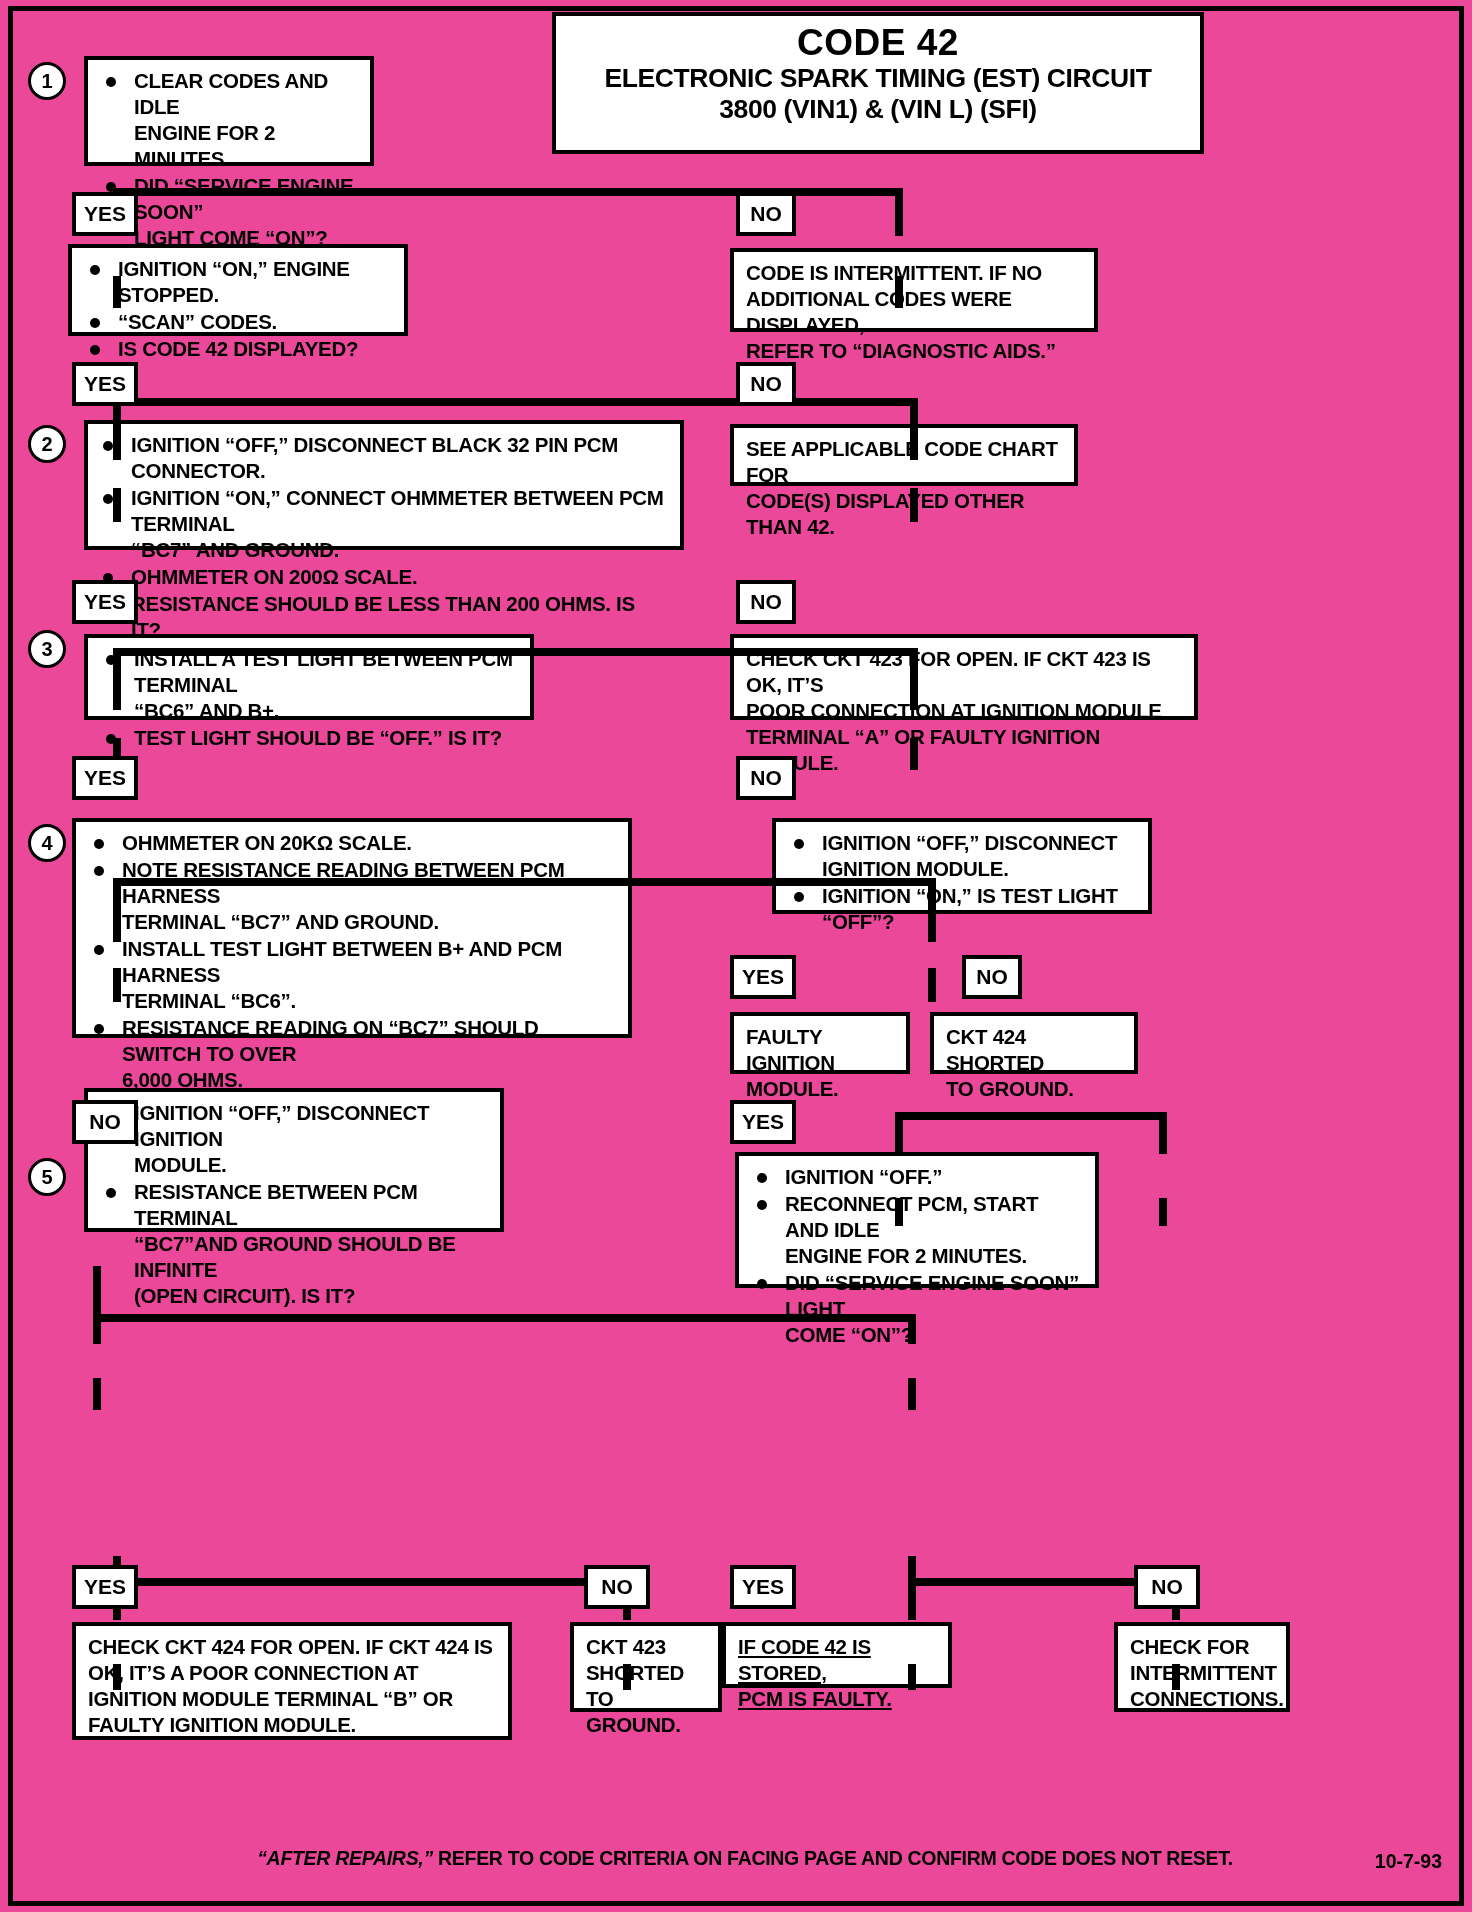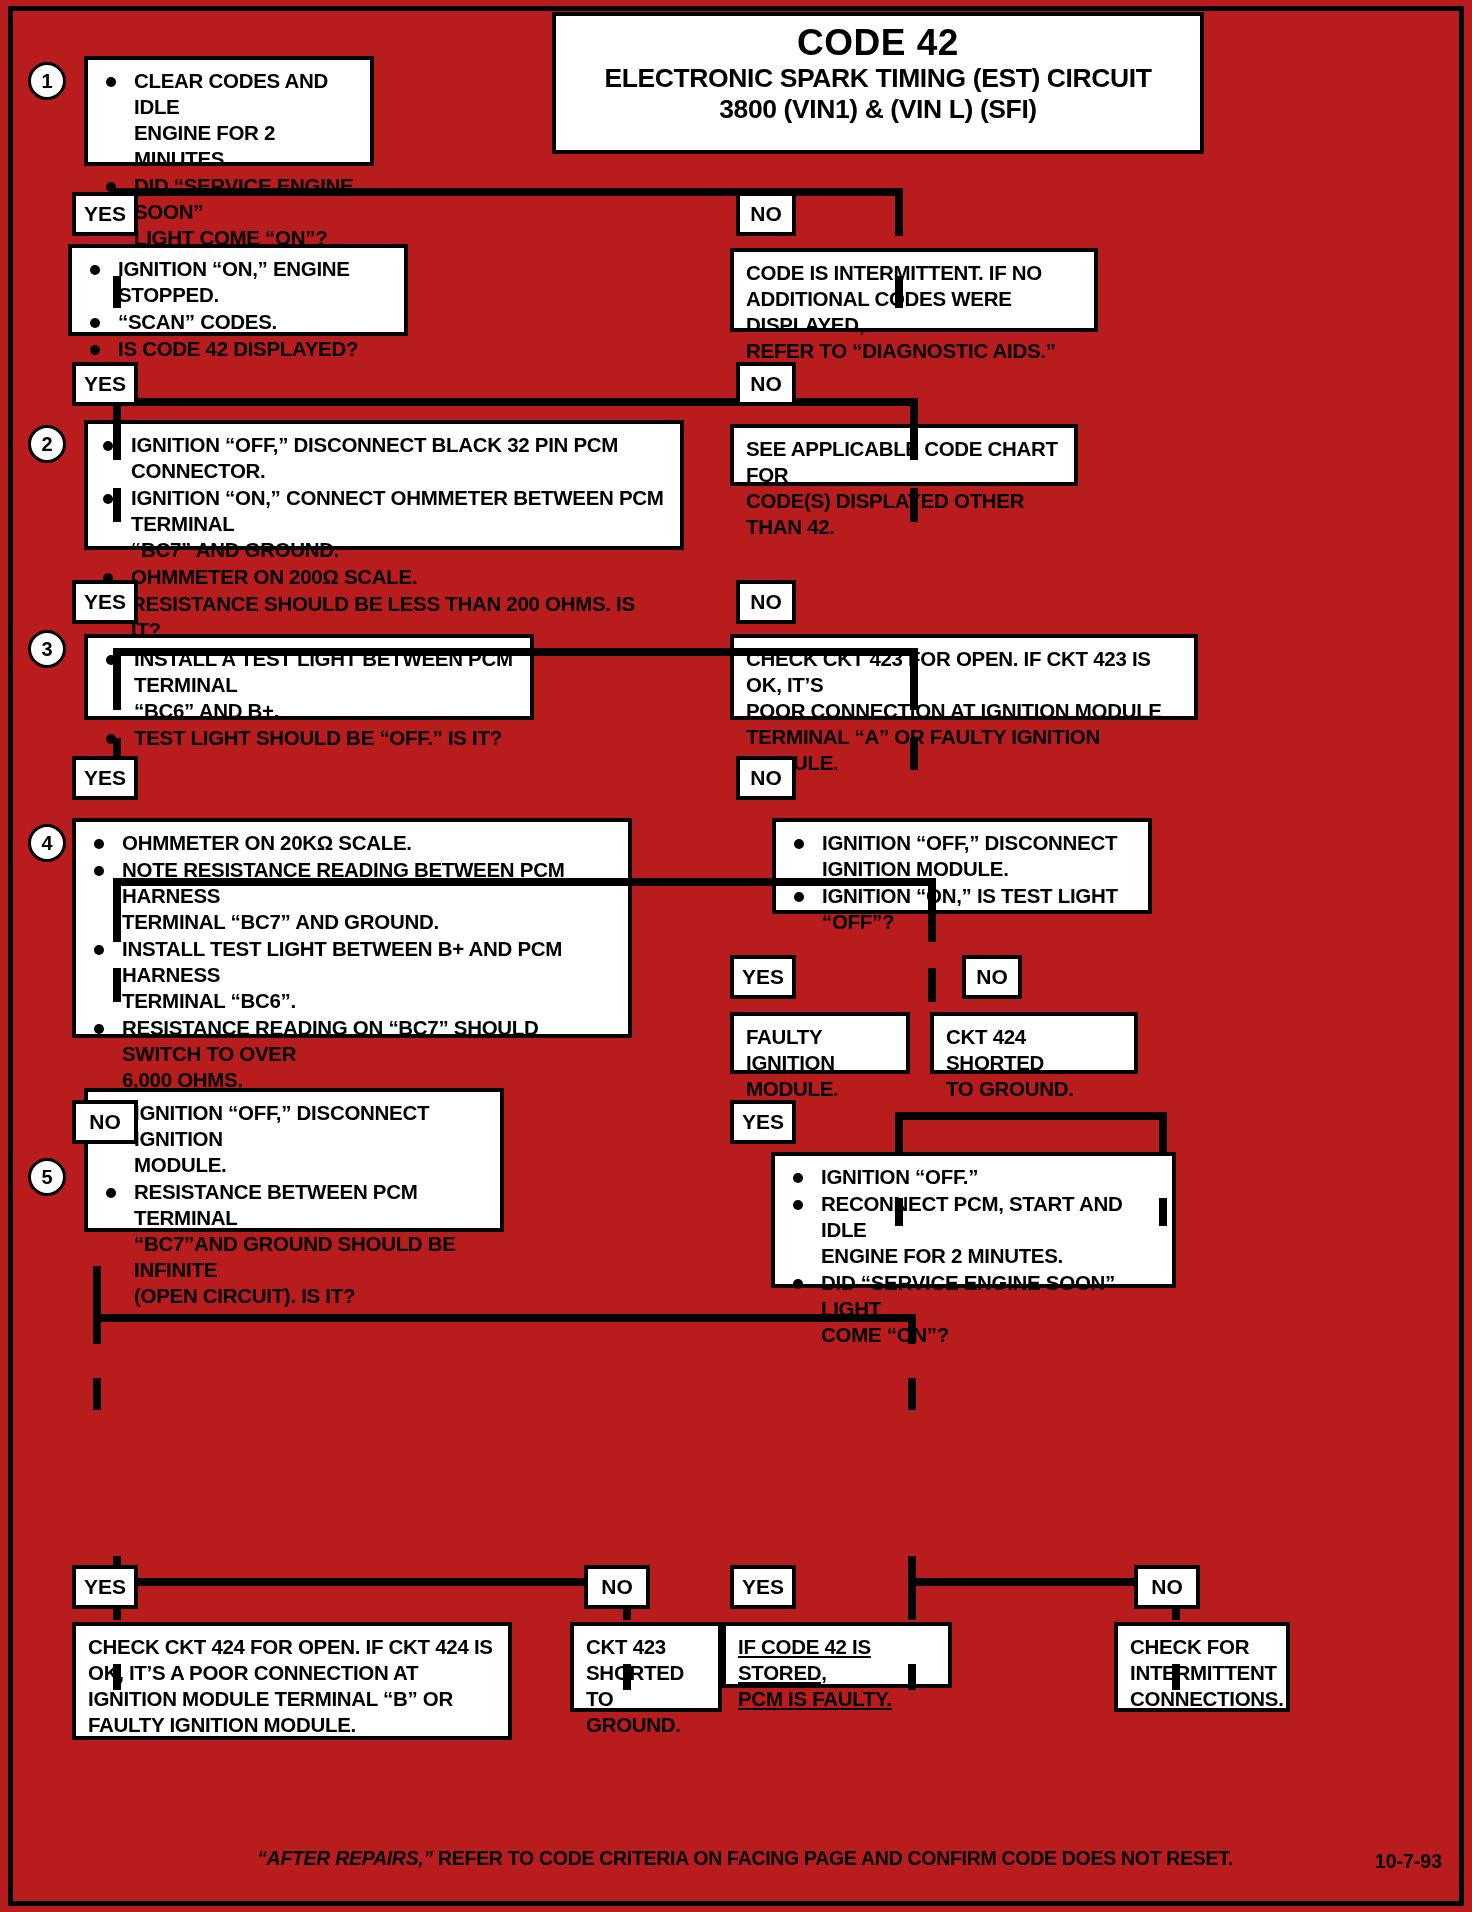--- a/index.html
+++ b/index.html
@@ -8,21 +8,21 @@
     background: #ffffff;
   }
   body {
     font-family: "Liberation Sans", sans-serif;
     color: #000;
   }
   #page {
     position: relative;
     width: 1472px;
     height: 1912px;
-    background: #b91c1c;
+    background: #ec4899;
     overflow: hidden;
   }
   
   #page-border {
     position: absolute;
     left: 8px; top: 6px;
     width: 1456px; height: 1900px;
     border: 5px solid #000;
   }
 
@@ -292,21 +292,21 @@
   <div class="box" style="left:84px; top:1088px; width:420px; height:144px;">
     <ul>
       <li class="bulleted">IGNITION “OFF,” DISCONNECT IGNITION
 MODULE.</li>
       <li class="bulleted">RESISTANCE BETWEEN PCM TERMINAL
 “BC7”AND GROUND SHOULD BE INFINITE
 (OPEN CIRCUIT).  IS IT?</li>
     </ul>
   </div>
 
-  <div class="box" style="left:771px; top:1152px; width:405px; height:136px;">
+  <div class="box" style="left:735px; top:1152px; width:364px; height:136px;">
     <ul>
       <li class="bulleted">IGNITION “OFF.”</li>
       <li class="bulleted">RECONNECT PCM, START AND IDLE
 ENGINE FOR 2 MINUTES.</li>
       <li class="bulleted">DID “SERVICE ENGINE SOON” LIGHT
 COME “ON”?</li>
     </ul>
   </div>
 
   <div class="yn" style="left:72px; top:1565px; width:66px;">YES</div>

